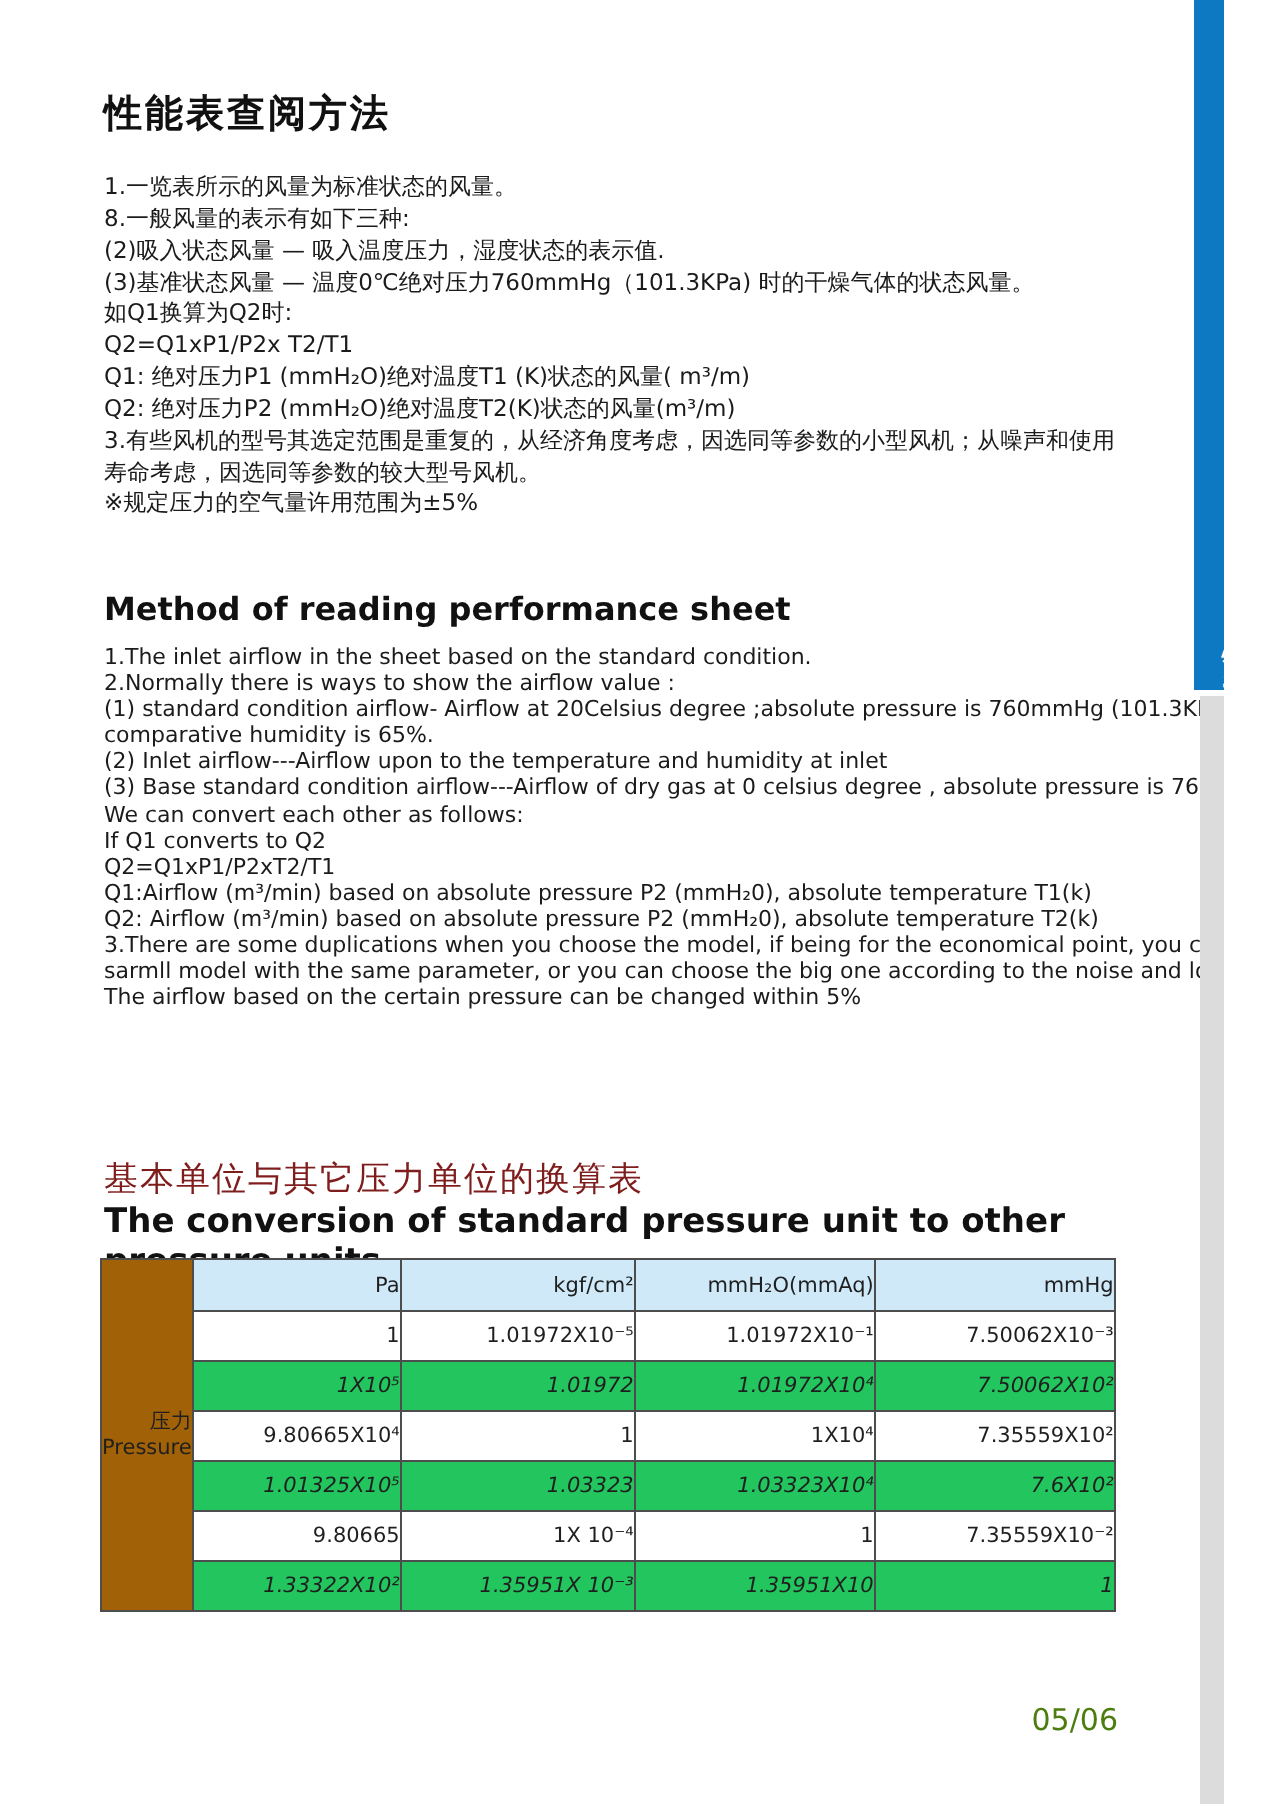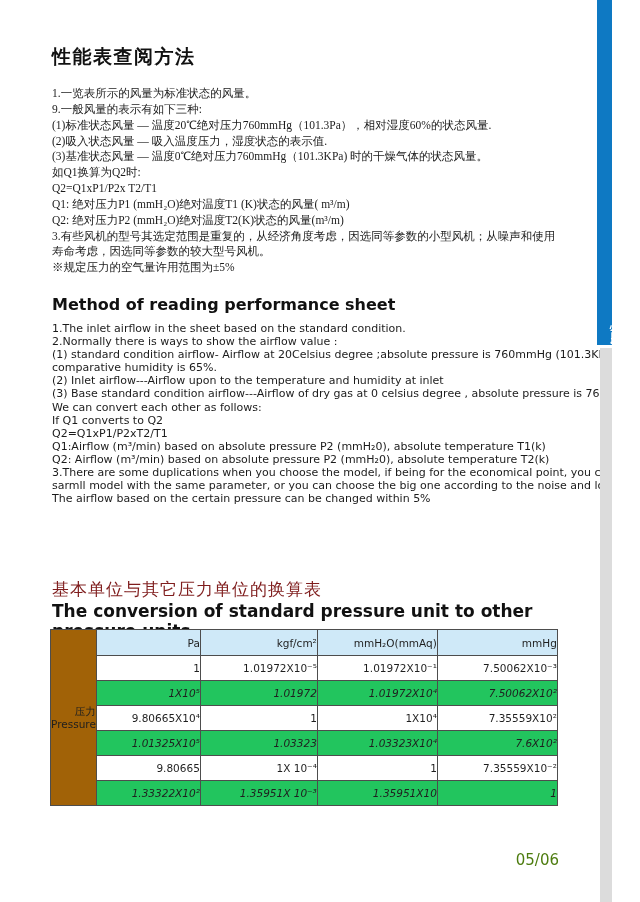--- a/index.html
+++ b/index.html
@@ -5,21 +5,21 @@
   html,body{margin:0;padding:0;background:#fff;}
   .page{
     position:relative;width:612px;height:902px;background:#ffffff;overflow:hidden;
     font-family:"DejaVu Sans",sans-serif;color:#1b1b1b;
   }
   
   .sec1-title{
     position:absolute;left:52px;top:44px;margin:0;
     font-size:19px;font-weight:bold;letter-spacing:1.5px;color:#111;
   }
-  .body-zh{position:absolute;left:52px;top:86px;width:510px;font-family:Liberation Serif, serif;}
+  .body-zh{position:absolute;left:52px;top:86px;width:510px;}
   .body-zh .line{font-size:11.5px;line-height:15.85px;white-space:nowrap;}
   
   .sec2-title{
     position:absolute;left:52px;top:295px;margin:0;
     font-size:16px;font-weight:bold;color:#111;
   }
   .body-en{position:absolute;left:52px;top:322px;width:512px;}
   .body-en .line{font-size:11px;line-height:13.1px;white-space:nowrap;}
   
   .sec3-title-zh{
@@ -70,22 +70,21 @@
   }
 </style>
 </head>
 <body>
 
 <div class="page">
 
   <h1 class="sec1-title">性能表查阅方法</h1>
   <div class="body-zh">
     <div class="line">1.一览表所示的风量为标准状态的风量。</div>
-    <div class="line">9.一般风量的表示有如下三种:</div>
-    <div class="line">(1)标准状态风量 — 温度20℃绝对压力760mmHg（101.3Pa），相对湿度60%的状态风量.</div>
+    <div class="line">8.一般风量的表示有如下三种:</div>
     <div class="line">(2)吸入状态风量 — 吸入温度压力，湿度状态的表示值.</div>
     <div class="line">(3)基准状态风量 — 温度0℃绝对压力760mmHg（101.3KPa) 时的干燥气体的状态风量。</div>
     <div class="line">如Q1换算为Q2时:</div>
     <div class="line">Q2=Q1xP1/P2x T2/T1</div>
     <div class="line">Q1: 绝对压力P1 (mmH₂O)绝对温度T1 (K)状态的风量( m³/m)</div>
     <div class="line">Q2: 绝对压力P2 (mmH₂O)绝对温度T2(K)状态的风量(m³/m)</div>
     <div class="line">3.有些风机的型号其选定范围是重复的，从经济角度考虑，因选同等参数的小型风机；从噪声和使用</div>
     <div class="line">寿命考虑，因选同等参数的较大型号风机。</div>
     <div class="line">※规定压力的空气量许用范围为±5%</div>
   </div>

